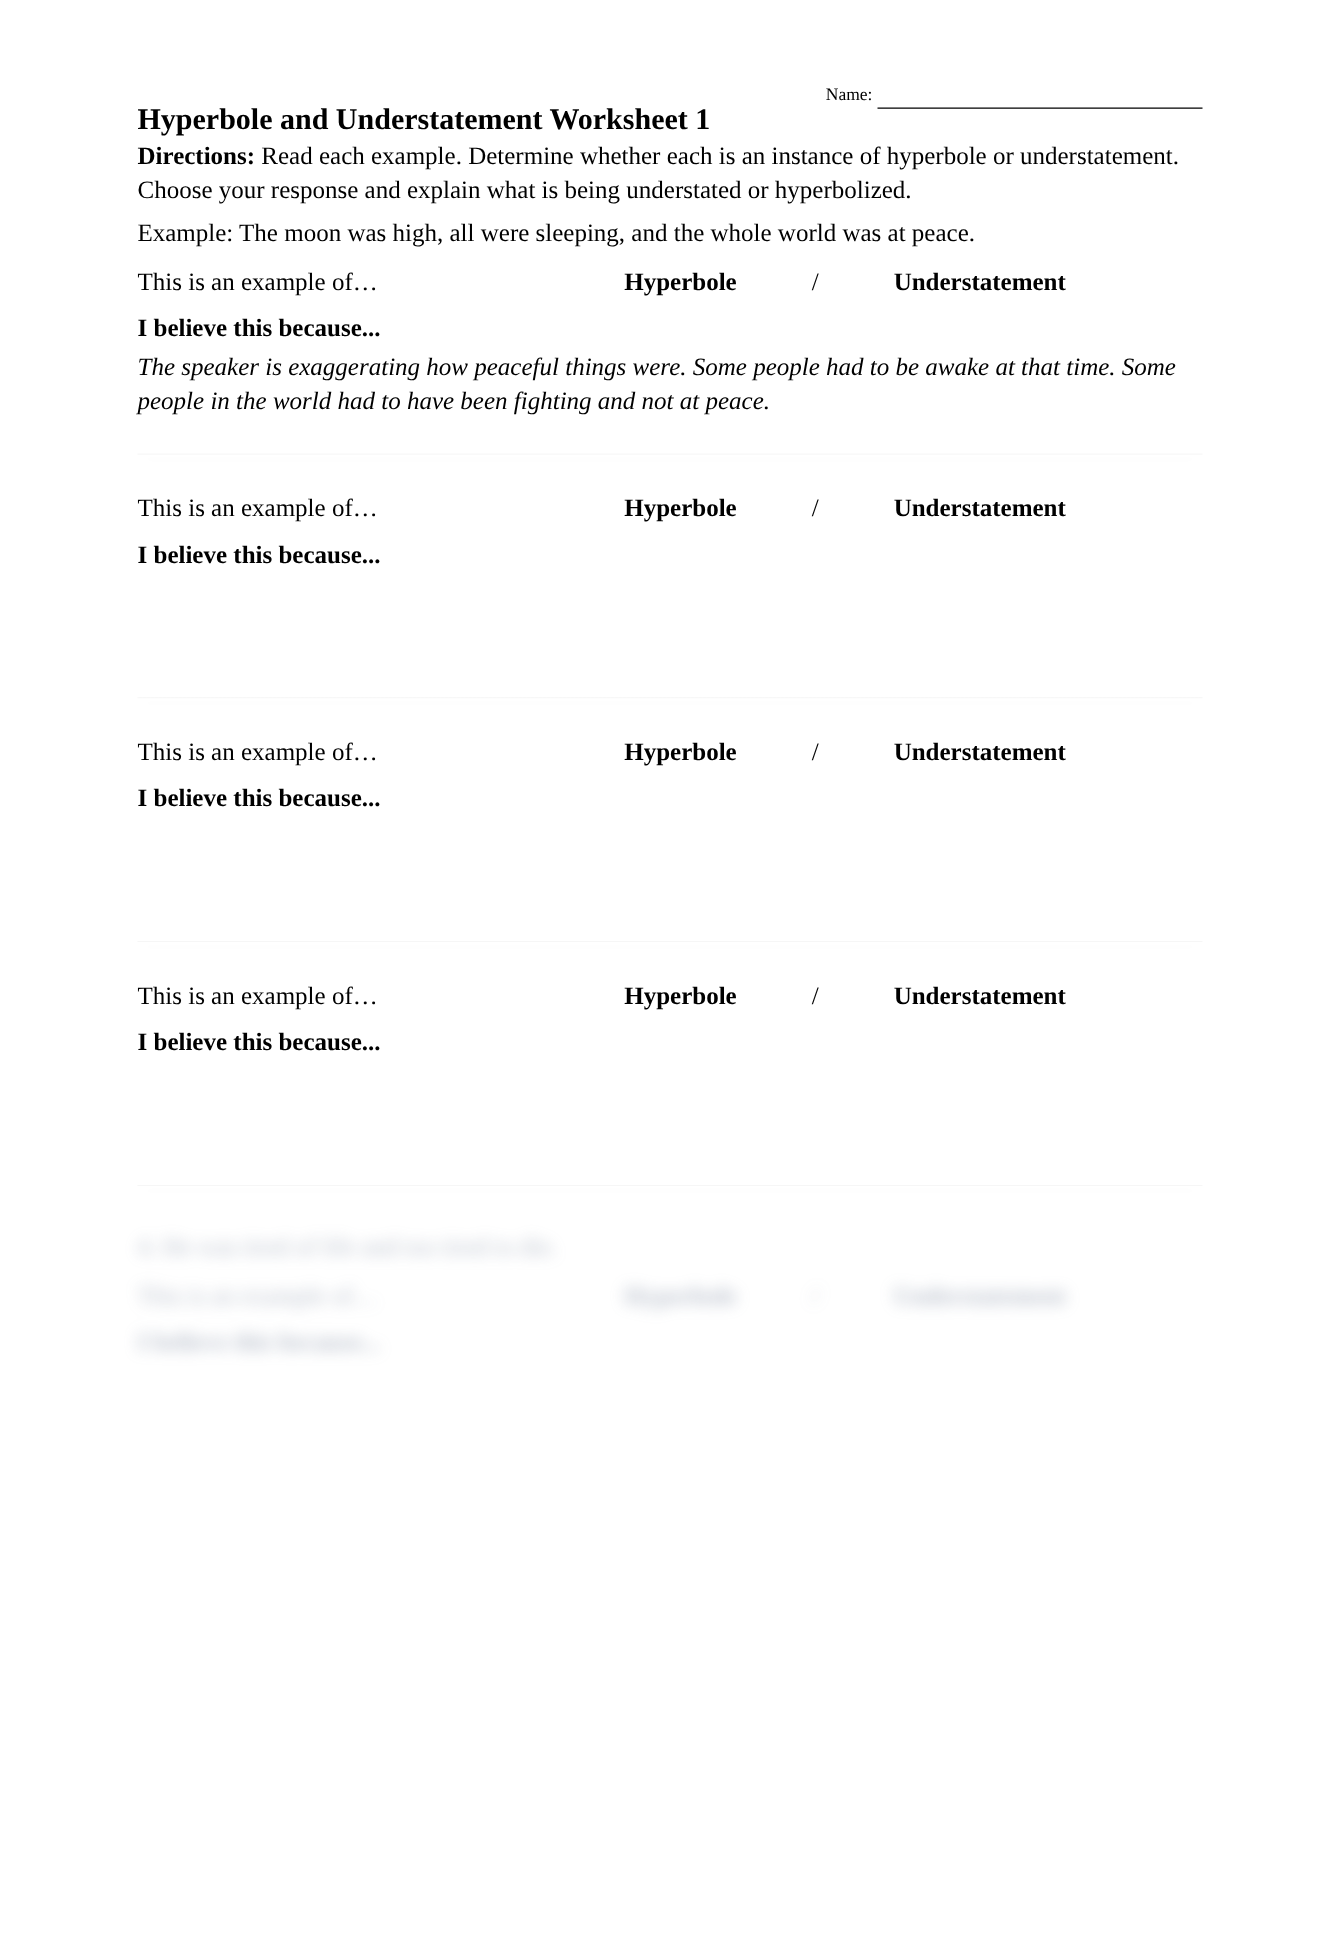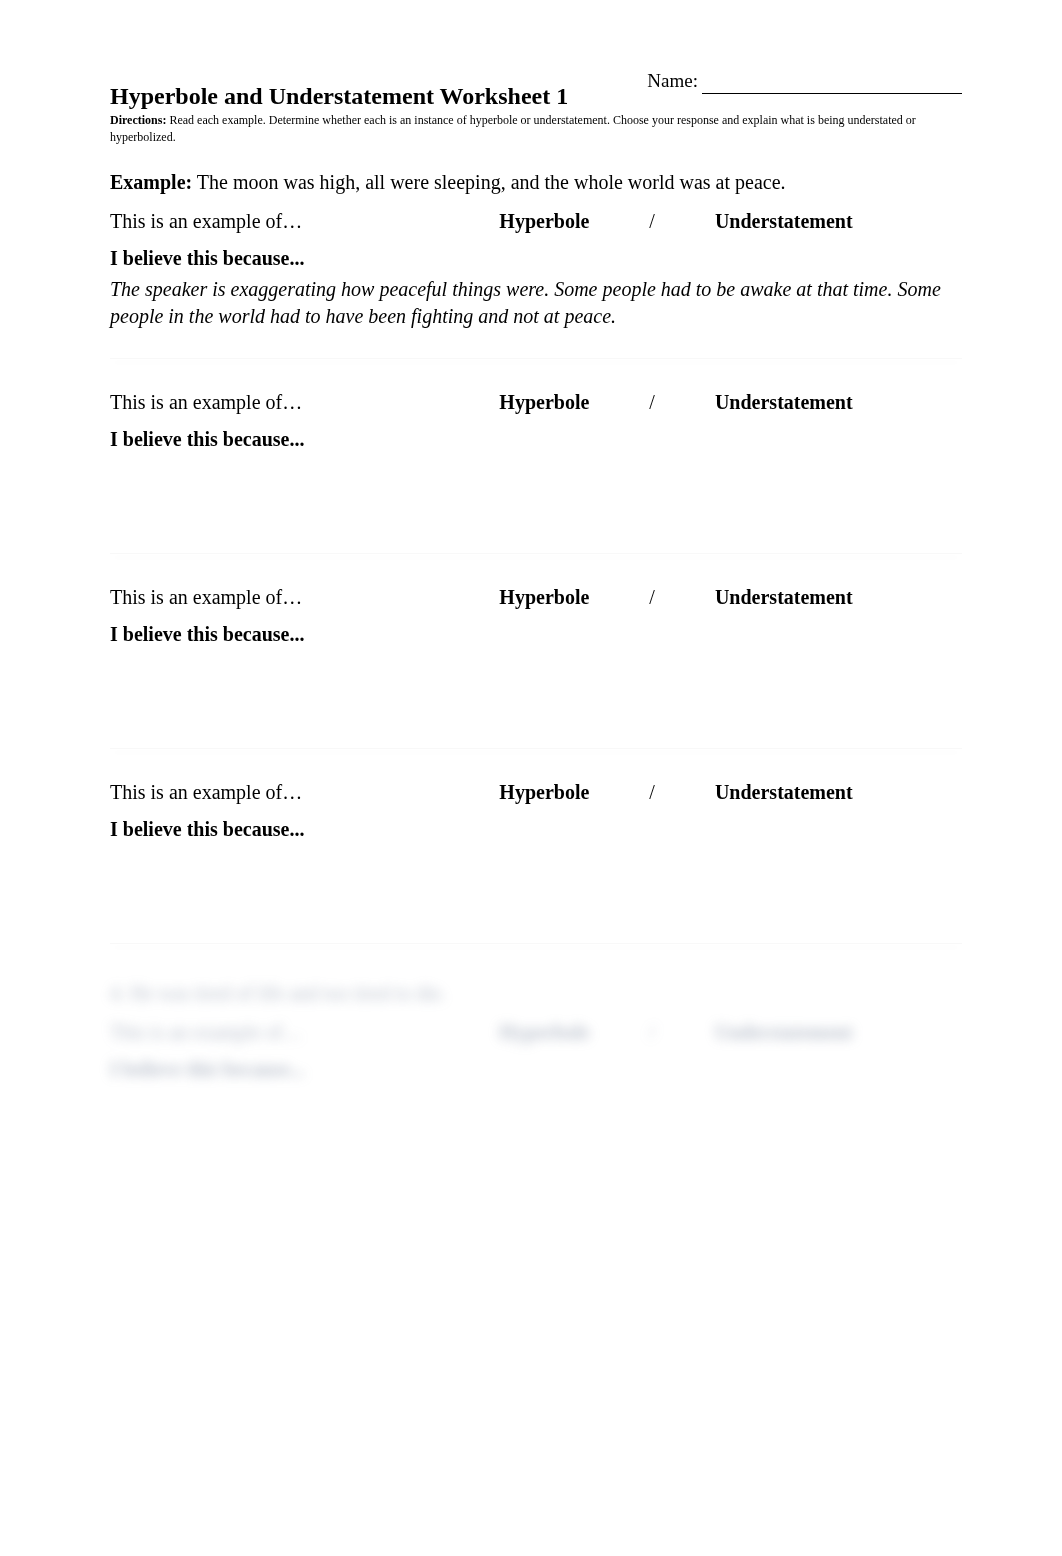--- a/index.html
+++ b/index.html
@@ -15,48 +15,48 @@
       color: #000000;
       padding: 72px 100px 72px 110px;
       font-size: 20px;
       line-height: 1.35;
       position: relative;
     }
     .name-line {
       position: absolute;
       top: 68px;
       right: 100px;
-      font-size: 19px;
+      font-size: 14px;
       display: flex;
       align-items: flex-end;
     }
     .name-line .blank {
       display: inline-block;
       border-bottom: 1px solid #000;
       width: 260px;
       height: 1em;
       margin-left: 4px;
     }
     .title {
       font-weight: bold;
       font-size: 24px;
       margin-top: 8px;
     }
     .directions {
-      margin-bottom: 24px;
-      font-size: 12px;
+      margin-bottom: 8px;
+      font-size: 20px;
     }
     .directions .label {
       font-weight: bold;
     }
     .example-statement {
       margin-bottom: 12px;
     }
     .example-statement .label {
-      font-weight: bold;
+      font-weight: normal;
     }
     .choice-row {
       display: flex;
       align-items: flex-start;
       margin-bottom: 10px;
       gap: 40px;
     }
     .choice-row .lead {
       flex: 0 0 auto;
       min-width: 240px;

